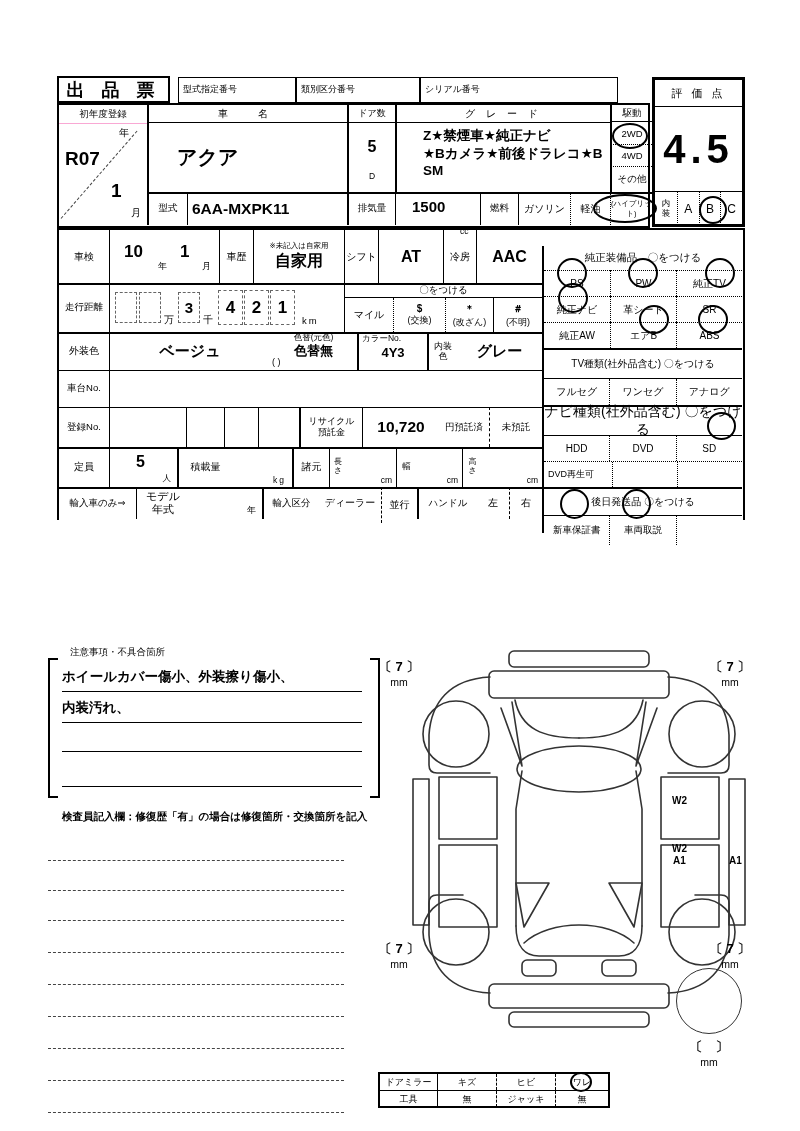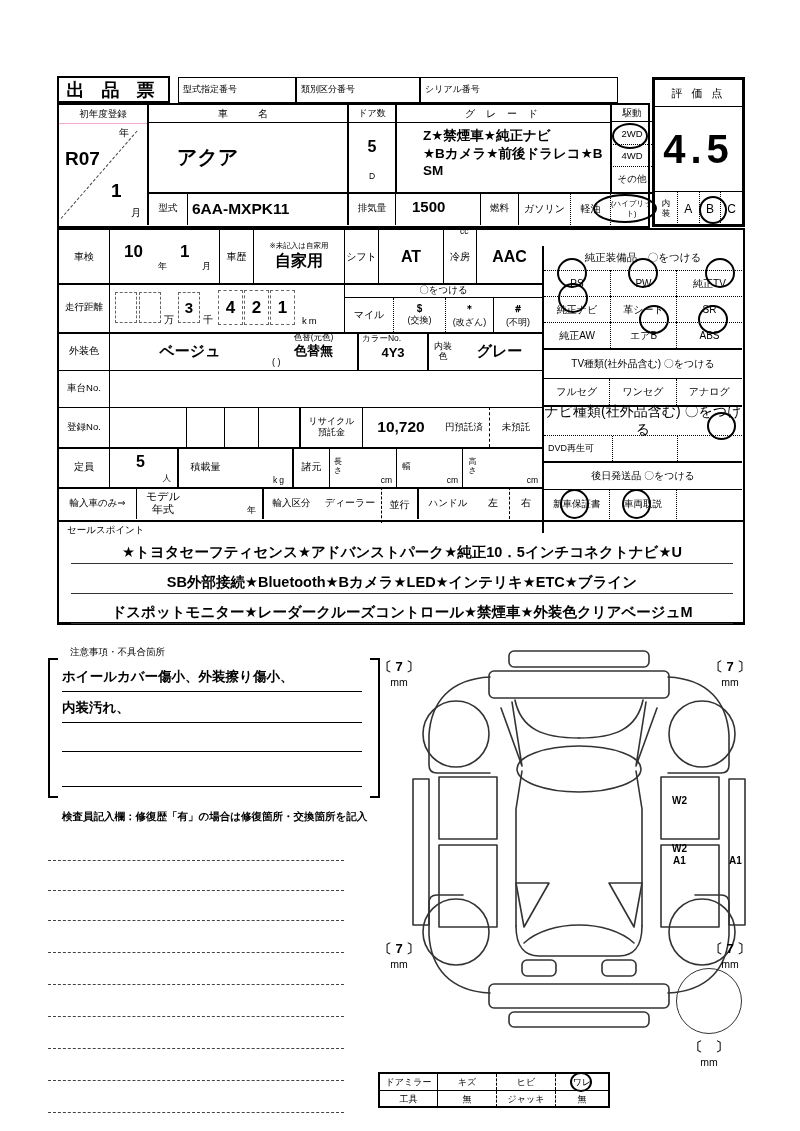--- a/index.html
+++ b/index.html
@@ -222,40 +222,39 @@
         <div class="c" style="font-size:10px;border-top:1px dotted #000;border-left:1px dotted #000;">エアB</div>
         <div class="c" style="font-size:10px;border-top:1px dotted #000;border-left:1px dotted #000;">ABS</div>
       </div>
       <div class="c" style="height:28px;border-top:2px solid #000;font-size:10px;">TV種類(社外品含む) 〇をつける</div>
       <div style="height:26px;display:flex;border-top:1px solid #000;">
         <div class="c" style="flex:1;font-size:10px;">フルセグ</div>
         <div class="c" style="flex:1;font-size:10px;border-left:1px dotted #000;">ワンセグ</div>
         <div class="c" style="flex:1;font-size:10px;border-left:1px dotted #000;">アナログ</div>
       </div>
       <div class="c" style="height:28px;border-top:2px solid #000;font-size:14px;">ナビ種類(社外品含む) 〇をつける</div>
+      <div style="height:25px;display:flex;border-top:1px solid #000;">
+        <div class="c" style="flex:1;font-size:10px;">HDD</div>
+        <div class="c" style="flex:1;font-size:10px;border-left:1px dotted #000;">DVD</div>
+        <div class="c" style="flex:1;font-size:10px;border-left:1px dotted #000;">SD</div>
+      </div>
       <div style="height:25px;display:flex;border-top:1px dotted #000;">
         <div class="cl" style="flex:1;font-size:9px;padding-left:4px;">DVD再生可</div>
         <div style="flex:1;border-left:1px dotted #000;"></div>
         <div style="flex:1;border-left:1px dotted #000;"></div>
       </div>
       <div class="c" style="height:26px;border-top:2px solid #000;font-size:10px;">後日発送品 〇をつける</div>
       <div style="height:29px;display:flex;border-top:1px solid #000;">
         <div class="c" style="flex:1;font-size:9.5px;">新車保証書</div>
         <div class="c" style="flex:1;font-size:9.5px;border-left:1px dotted #000;">車両取説</div>
         <div style="flex:1;border-left:1px dotted #000;"></div>
       </div>
     </div>
   </div>
 
-  <div class="abs" style="left:57px;top:520px;width:688px;height:105px;border:2.5px solid #000;border-bottom:3px solid #000;">
-    <div class="abs" style="left:8px;top:2px;font-size:9.5px;">セールスポイント</div>
-    <div class="abs bold" style="left:12px;top:14px;width:662px;height:28px;border-bottom:1.5px solid #333;font-size:14.5px;text-align:center;line-height:32px;">★トヨタセーフティセンス★アドバンストパーク★純正10．5インチコネクトナビ★U</div>
-    <div class="abs bold" style="left:12px;top:44px;width:662px;height:28px;border-bottom:1.5px solid #333;font-size:14.5px;text-align:center;line-height:32px;">SB外部接続★Bluetooth★Bカメラ★LED★インテリキ★ETC★ブライン</div>
-    <div class="abs bold" style="left:12px;top:74px;width:662px;height:28px;border-bottom:1.5px solid #333;font-size:14.5px;text-align:center;line-height:32px;">ドスポットモニター★レーダークルーズコントロール★禁煙車★外装色クリアベージュM</div>
-  </div>
 
   <div class="abs" style="left:70px;top:646px;font-size:9.5px;">注意事項・不具合箇所</div>
   <div class="abs" style="left:48px;top:658px;width:10px;height:140px;border-left:2px solid #000;border-top:2px solid #000;border-bottom:2px solid #000;"></div>
   <div class="abs" style="left:370px;top:658px;width:10px;height:140px;border-right:2px solid #000;border-top:2px solid #000;border-bottom:2px solid #000;"></div>
   <div class="abs bold" style="left:62px;top:668px;width:300px;height:24px;border-bottom:1.5px solid #000;font-size:13.5px;">ホイールカバー傷小、外装擦り傷小、</div>
   <div class="abs bold" style="left:62px;top:699px;width:300px;height:24px;border-bottom:1.5px solid #000;font-size:13.5px;">内装汚れ、</div>
   <div class="abs" style="left:62px;top:728px;width:300px;height:24px;border-bottom:1.5px solid #000;"></div>
   <div class="abs" style="left:62px;top:763px;width:300px;height:24px;border-bottom:1.5px solid #000;"></div>
 
   <div class="abs" style="left:62px;top:810px;font-size:10.5px;font-weight:bold;">検査員記入欄：修復歴「有」の場合は修復箇所・交換箇所を記入</div>

